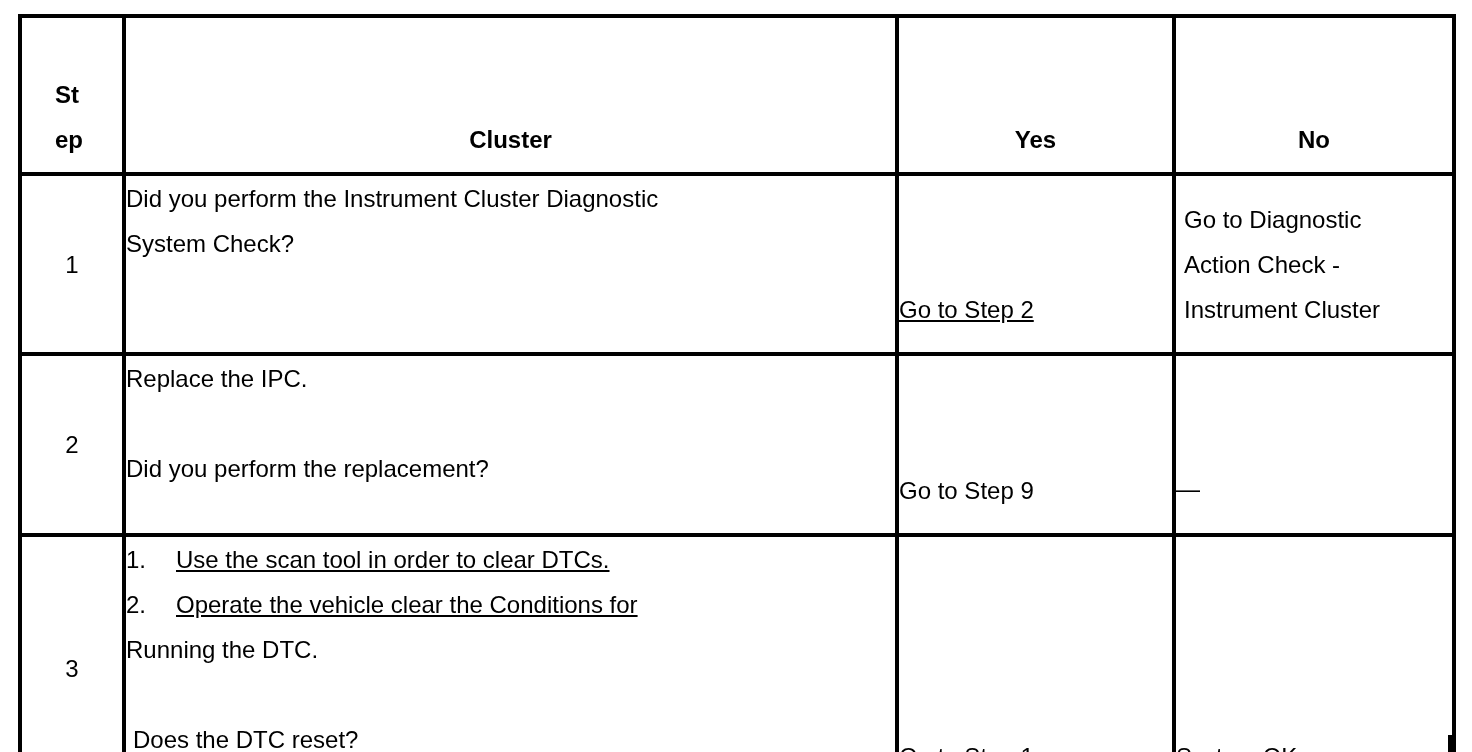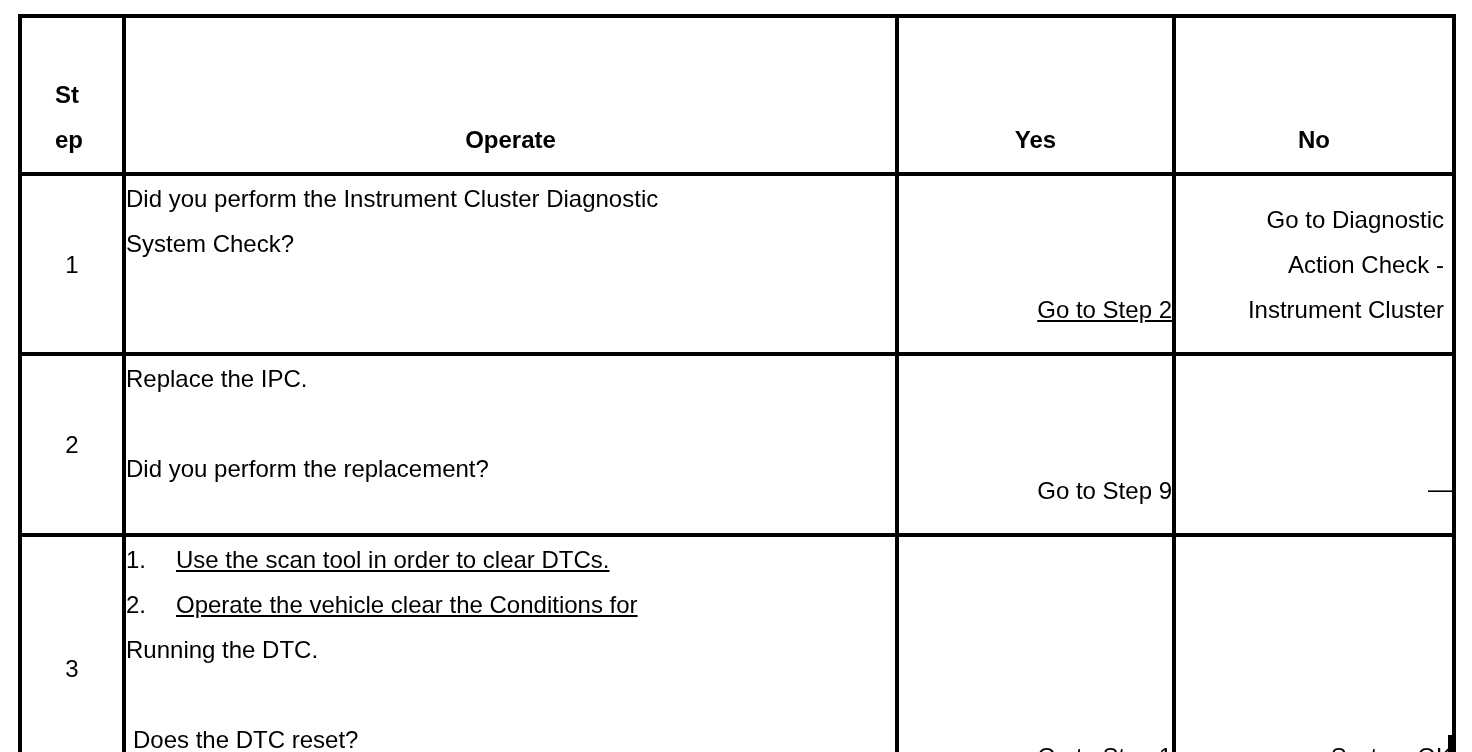--- a/index.html
+++ b/index.html
@@ -73,21 +73,21 @@
   .cell-step {
     text-align: center;
     vertical-align: middle;
   }
   .cell-action {
     vertical-align: top;
     padding: 16px 14px 10px 18px;
   }
   .cell-yes,
   .cell-no {
-    text-align: right;
+    text-align: left;
   }
 
   .r1 .cell-yes { vertical-align: bottom; padding-bottom: 20px; text-decoration: underline; }
   .r1 .cell-no  { vertical-align: middle; padding: 0 8px; }
   .r2 .cell-yes { vertical-align: bottom; padding-bottom: 20px; }
   .r2 .cell-no  { vertical-align: bottom; padding-bottom: 22px; }
   .r3 .cell-yes { vertical-align: bottom; padding-bottom: 20px; }
   .r3 .cell-no  { vertical-align: bottom; padding-bottom: 20px; }
 
   .r1 td { height: 156px; }
@@ -148,21 +148,21 @@
       <col class="c-step">
       <col class="c-action">
       <col class="c-yes">
       <col class="c-no">
     </colgroup>
     <thead>
       <tr class="hdr-row">
         <th class="hdr-step">
           <span class="lab">Step</span>
         </th>
-        <th>Operate</th>
+        <th>Cluster</th>
         <th>Yes</th>
         <th>No</th>
       </tr>
     </thead>
     <tbody>
 
       <tr class="r1">
         <td class="cell-step">1</td>
         <td class="cell-action">
           <span class="line">Did you perform the Instrument Cluster Diagnostic</span>

